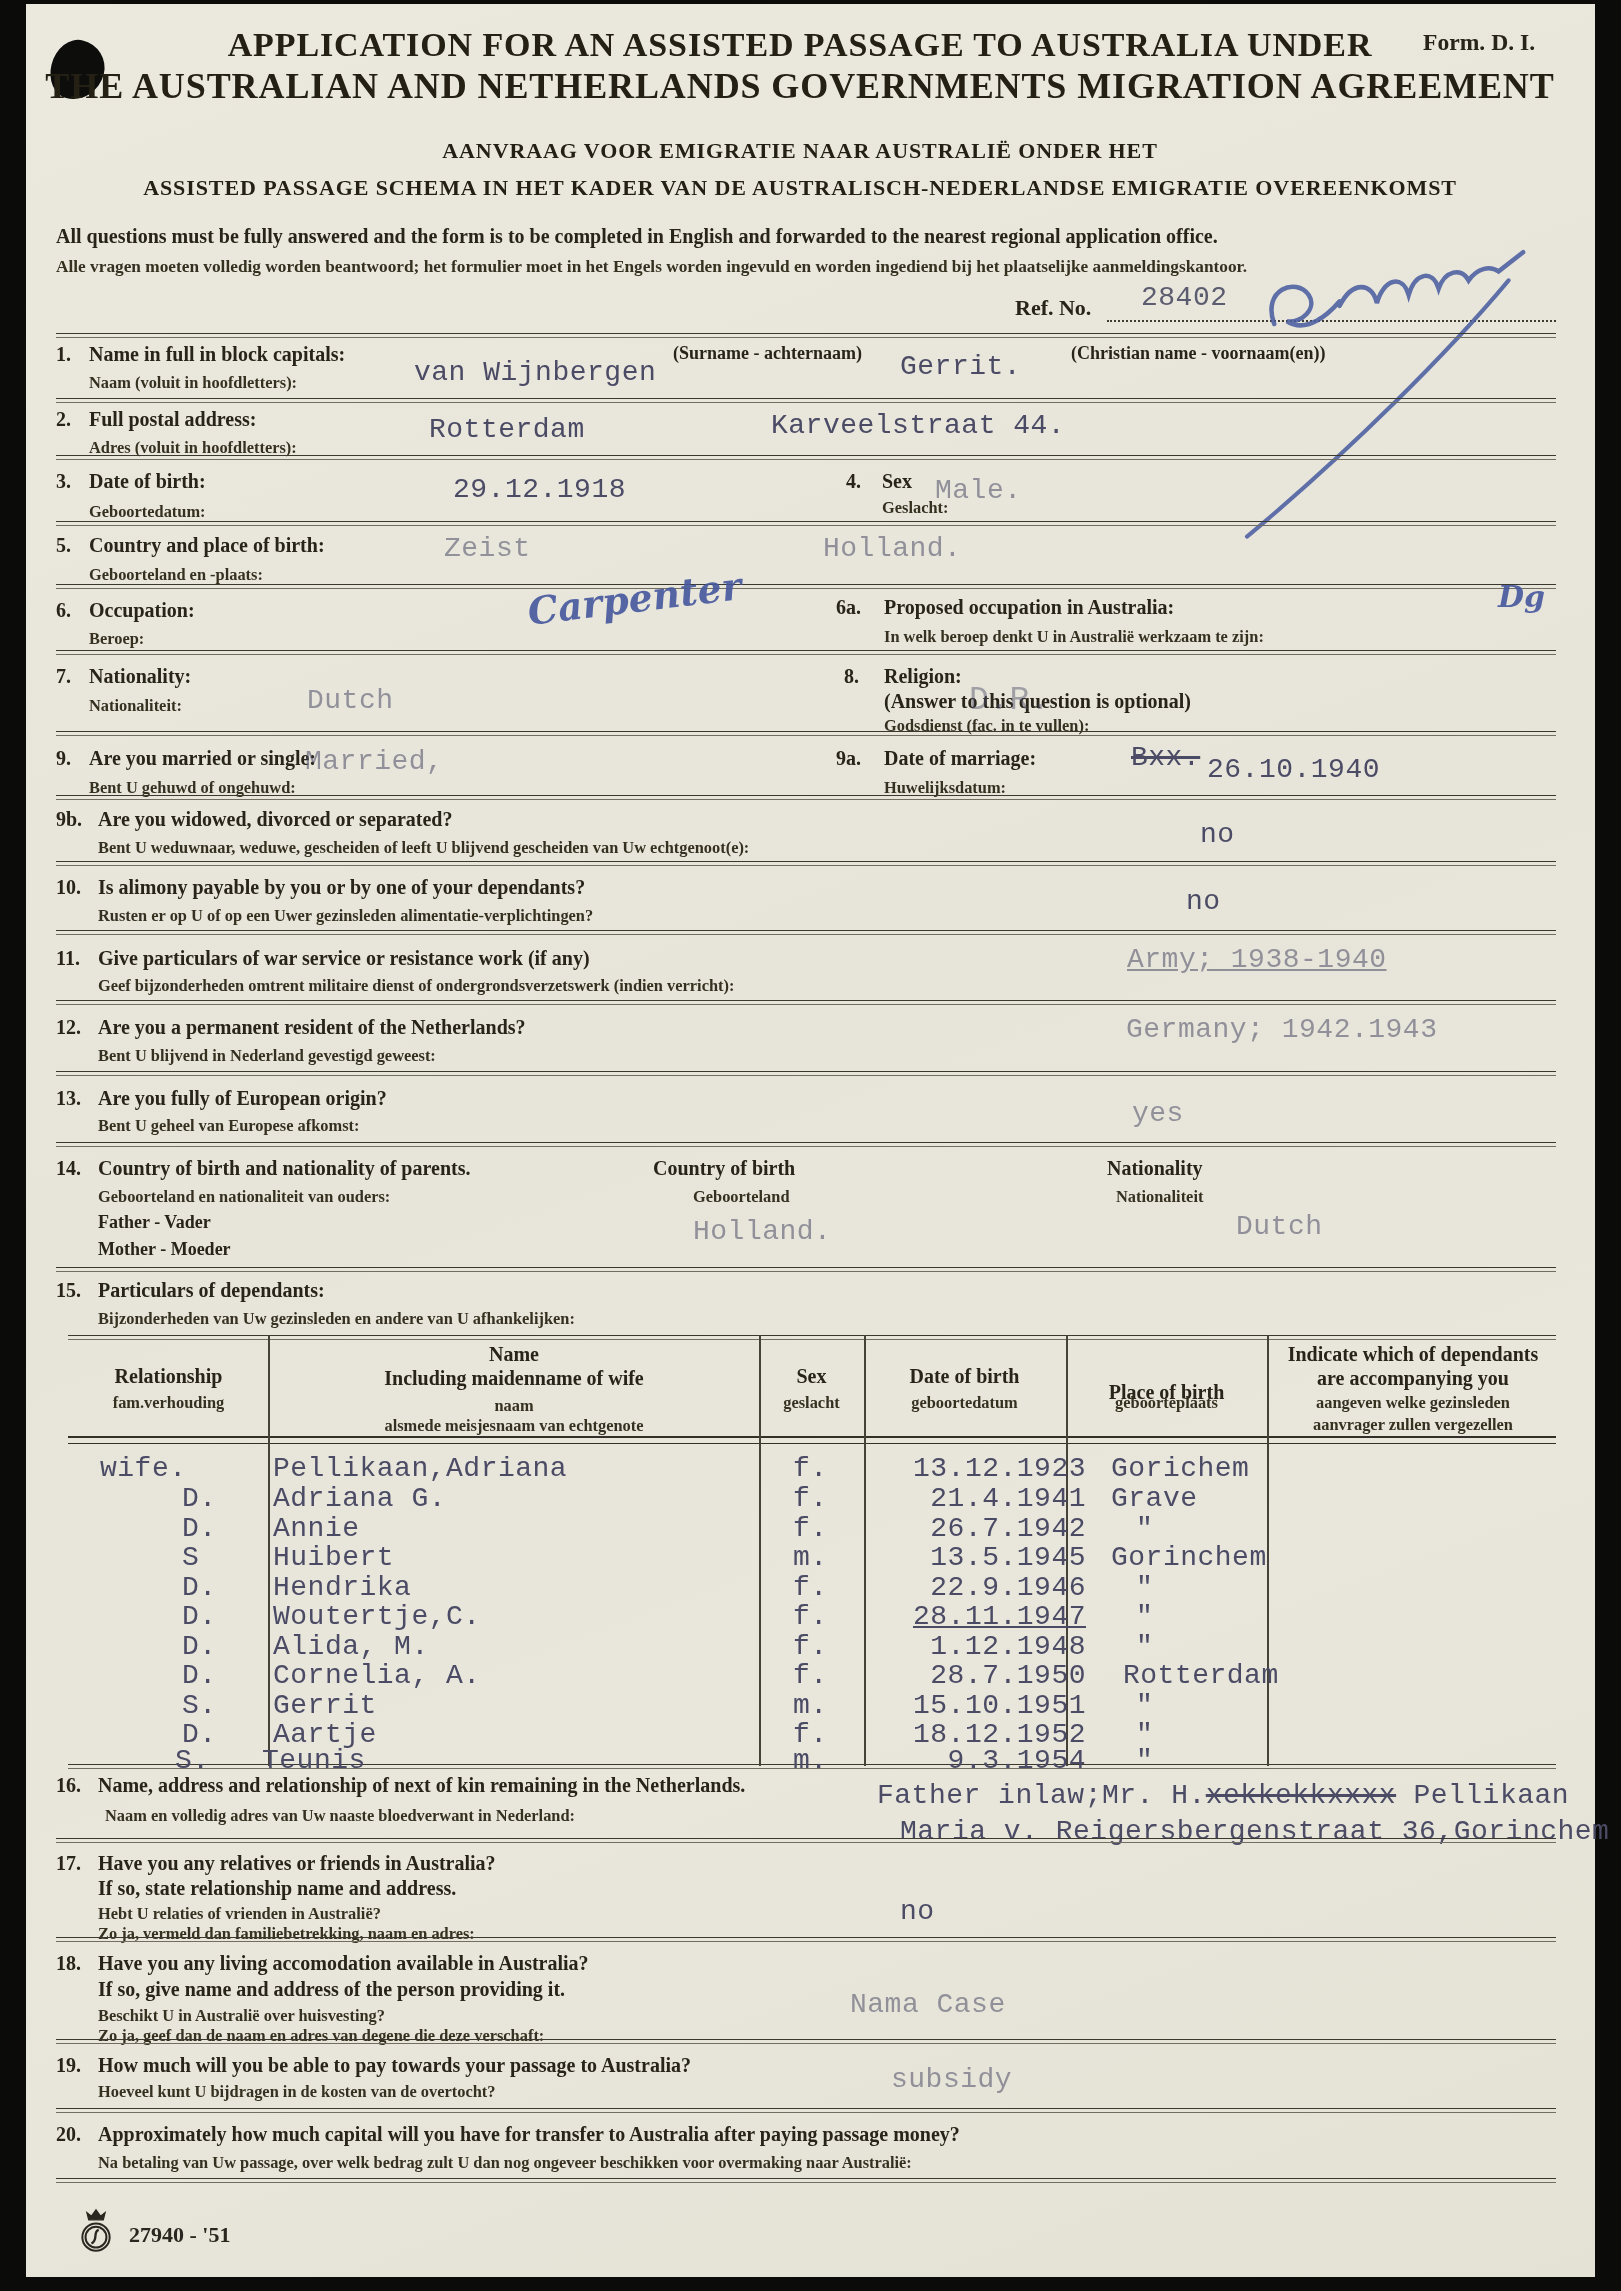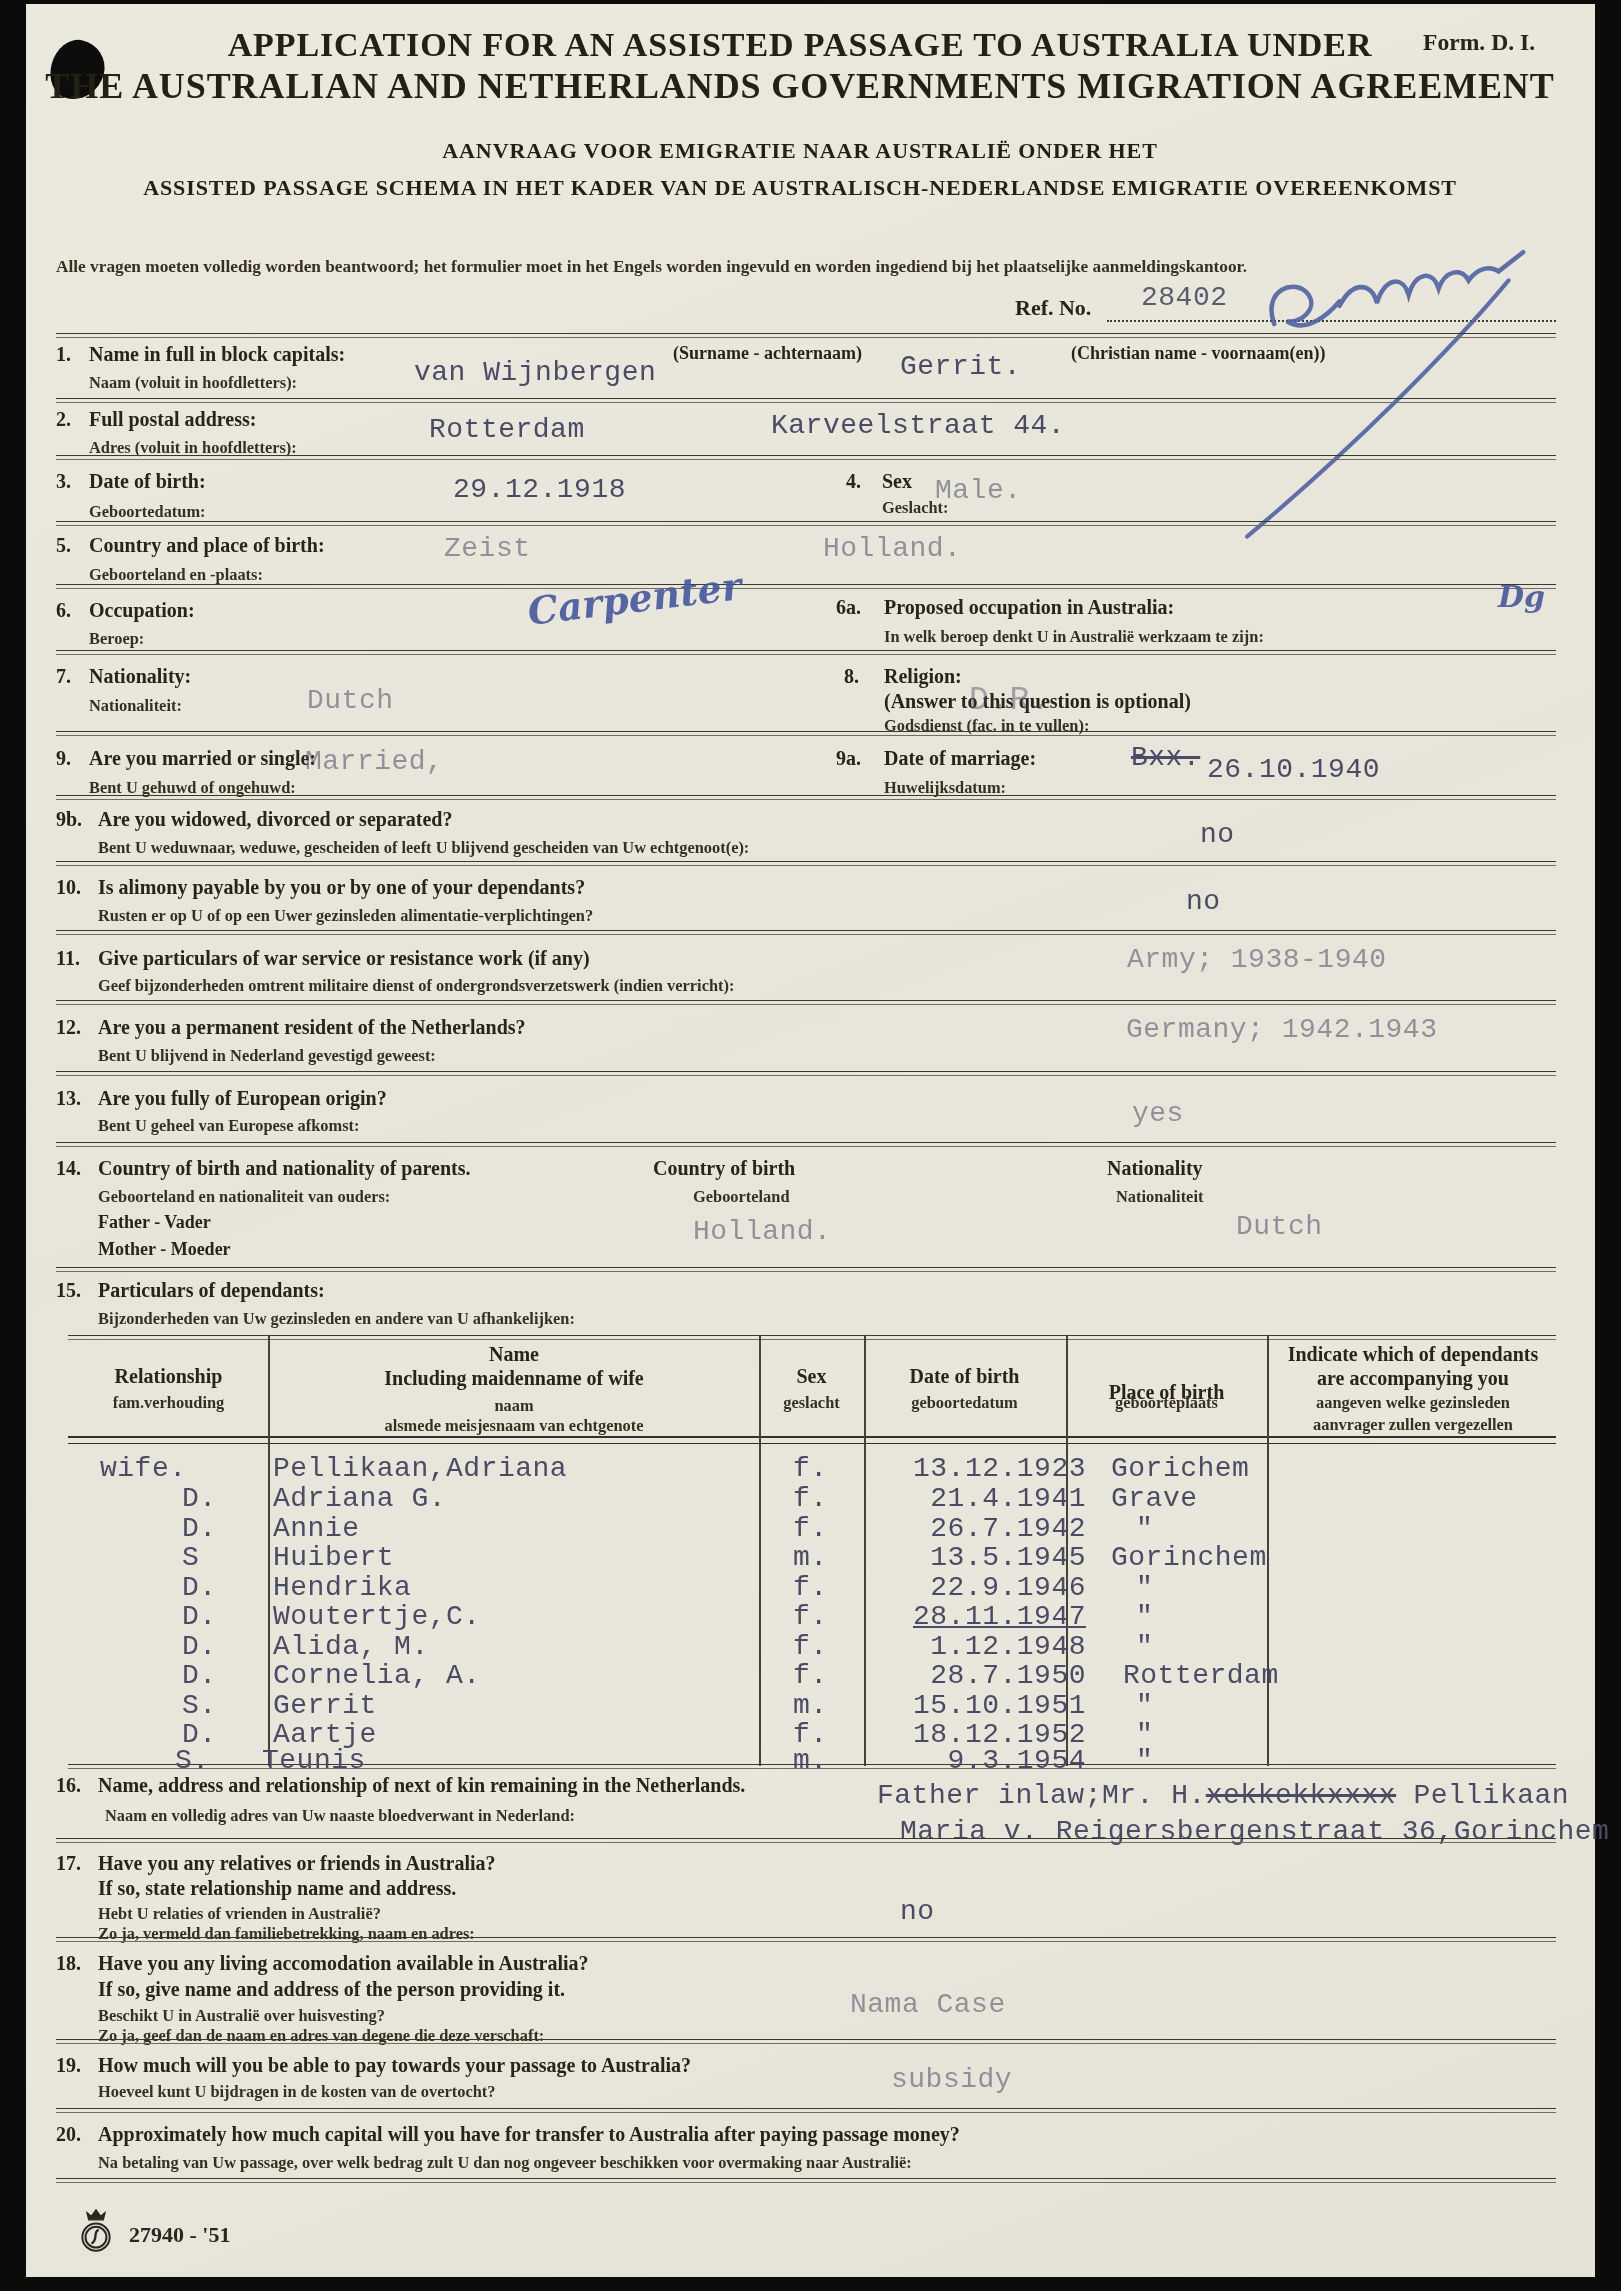--- a/index.html
+++ b/index.html
@@ -38,20 +38,21 @@
   <div class="paper"></div>
 
   <div class="blot" style="left:51px;top:40px;width:53px;height:60px;"></div>
 
   <div class="abs title" style="left:141px;top:25.5px;width:1318px;font-size:34px;">APPLICATION FOR AN ASSISTED PASSAGE TO AUSTRALIA UNDER</div>
   <div class="abs" style="left:1423px;top:29px;font:700 23.6px 'Liberation Serif',serif;color:#282419;">Form. D. I.</div>
   <div class="abs title" style="left:24.5px;top:65px;width:1551px;font-size:36px;">THE AUSTRALIAN AND NETHERLANDS GOVERNMENTS MIGRATION AGREEMENT</div>
   <div class="abs title" style="left:24.5px;top:138px;width:1551px;font-size:22px;">AANVRAAG VOOR EMIGRATIE NAAR AUSTRALIË ONDER HET</div>
   <div class="abs title" style="left:24.5px;top:175px;width:1551px;font-size:22px;">ASSISTED PASSAGE SCHEMA IN HET KADER VAN DE AUSTRALISCH-NEDERLANDSE EMIGRATIE OVEREENKOMST</div>
 
+  <div class="abs en" style="left:56px;top:224px;font-size:20px;">All questions must be fully answered and the form is to be completed in English and forwarded to the nearest regional application office.</div>
   <div class="abs nl" style="left:56px;top:257px;font-size:17.3px;">Alle vragen moeten volledig worden beantwoord; het formulier moet in het Engels worden ingevuld en worden ingediend bij het plaatselijke aanmeldingskantoor.</div>
 
   <div class="abs" style="left:1015px;top:295px;font:700 22px 'Liberation Serif',serif;color:#282419;">Ref. No.</div>
   <div class="dotted" style="left:1107px;top:320px;width:449px;"></div>
   <div class="abs typed" style="left:1141px;top:284px;color:#5c5c70;">28402</div>
 
   <svg class="abs" style="left:1118px;top:235px;" width="436" height="327" viewBox="0 0 480 360">
     <g fill="none" stroke="#4c5fa2" stroke-width="5" stroke-linecap="round" opacity=".88">
       <path d="M172,98 c-14,-38 24,-52 38,-32 c10,15 -9,32 -24,29 c22,14 46,-8 58,-22"></path>
       <path d="M244,78 c14,-28 36,-26 41,-3 c7,-26 28,-33 35,-9 c7,-24 26,-29 33,-7 c7,-20 25,-24 33,-9 c9,-13 23,-17 33,-10 l27,-21"></path>
@@ -134,21 +135,21 @@
 
   <div class="abs qnum" style="left:56px;top:875px;">10.</div>
   <div class="abs en" style="left:98px;top:875px;">Is alimony payable by you or by one of your dependants?</div>
   <div class="abs nl" style="left:98px;top:906px;">Rusten er op U of op een Uwer gezinsleden alimentatie-verplichtingen?</div>
   <div class="abs typed" style="left:1186px;top:888px;">no</div>
   <div class="rule" style="top:930px;"></div>
 
   <div class="abs qnum" style="left:56px;top:946px;">11.</div>
   <div class="abs en" style="left:98px;top:946px;">Give particulars of war service or resistance work (if any)</div>
   <div class="abs nl" style="left:98px;top:976px;">Geef bijzonderheden omtrent militaire dienst of ondergrondsverzetswerk (indien verricht):</div>
-  <div class="abs typed faded" style="left:1127px;top:946px;">Army; 1938-1940</div>
+  <div class="abs typed faded" style="left:1127px;top:946px;text-decoration:underline;">Army; 1938-1940</div>
   <div class="rule" style="top:1000px;"></div>
 
   <div class="abs qnum" style="left:56px;top:1015px;">12.</div>
   <div class="abs en" style="left:98px;top:1015px;">Are you a permanent resident of the Netherlands?</div>
   <div class="abs nl" style="left:98px;top:1046px;">Bent U blijvend in Nederland gevestigd geweest:</div>
   <div class="abs typed faded" style="left:1126px;top:1016px;">Germany; 1942.1943</div>
   <div class="rule" style="top:1071px;"></div>
 
   <div class="abs qnum" style="left:56px;top:1086px;">13.</div>
   <div class="abs en" style="left:98px;top:1086px;">Are you fully of European origin?</div>

